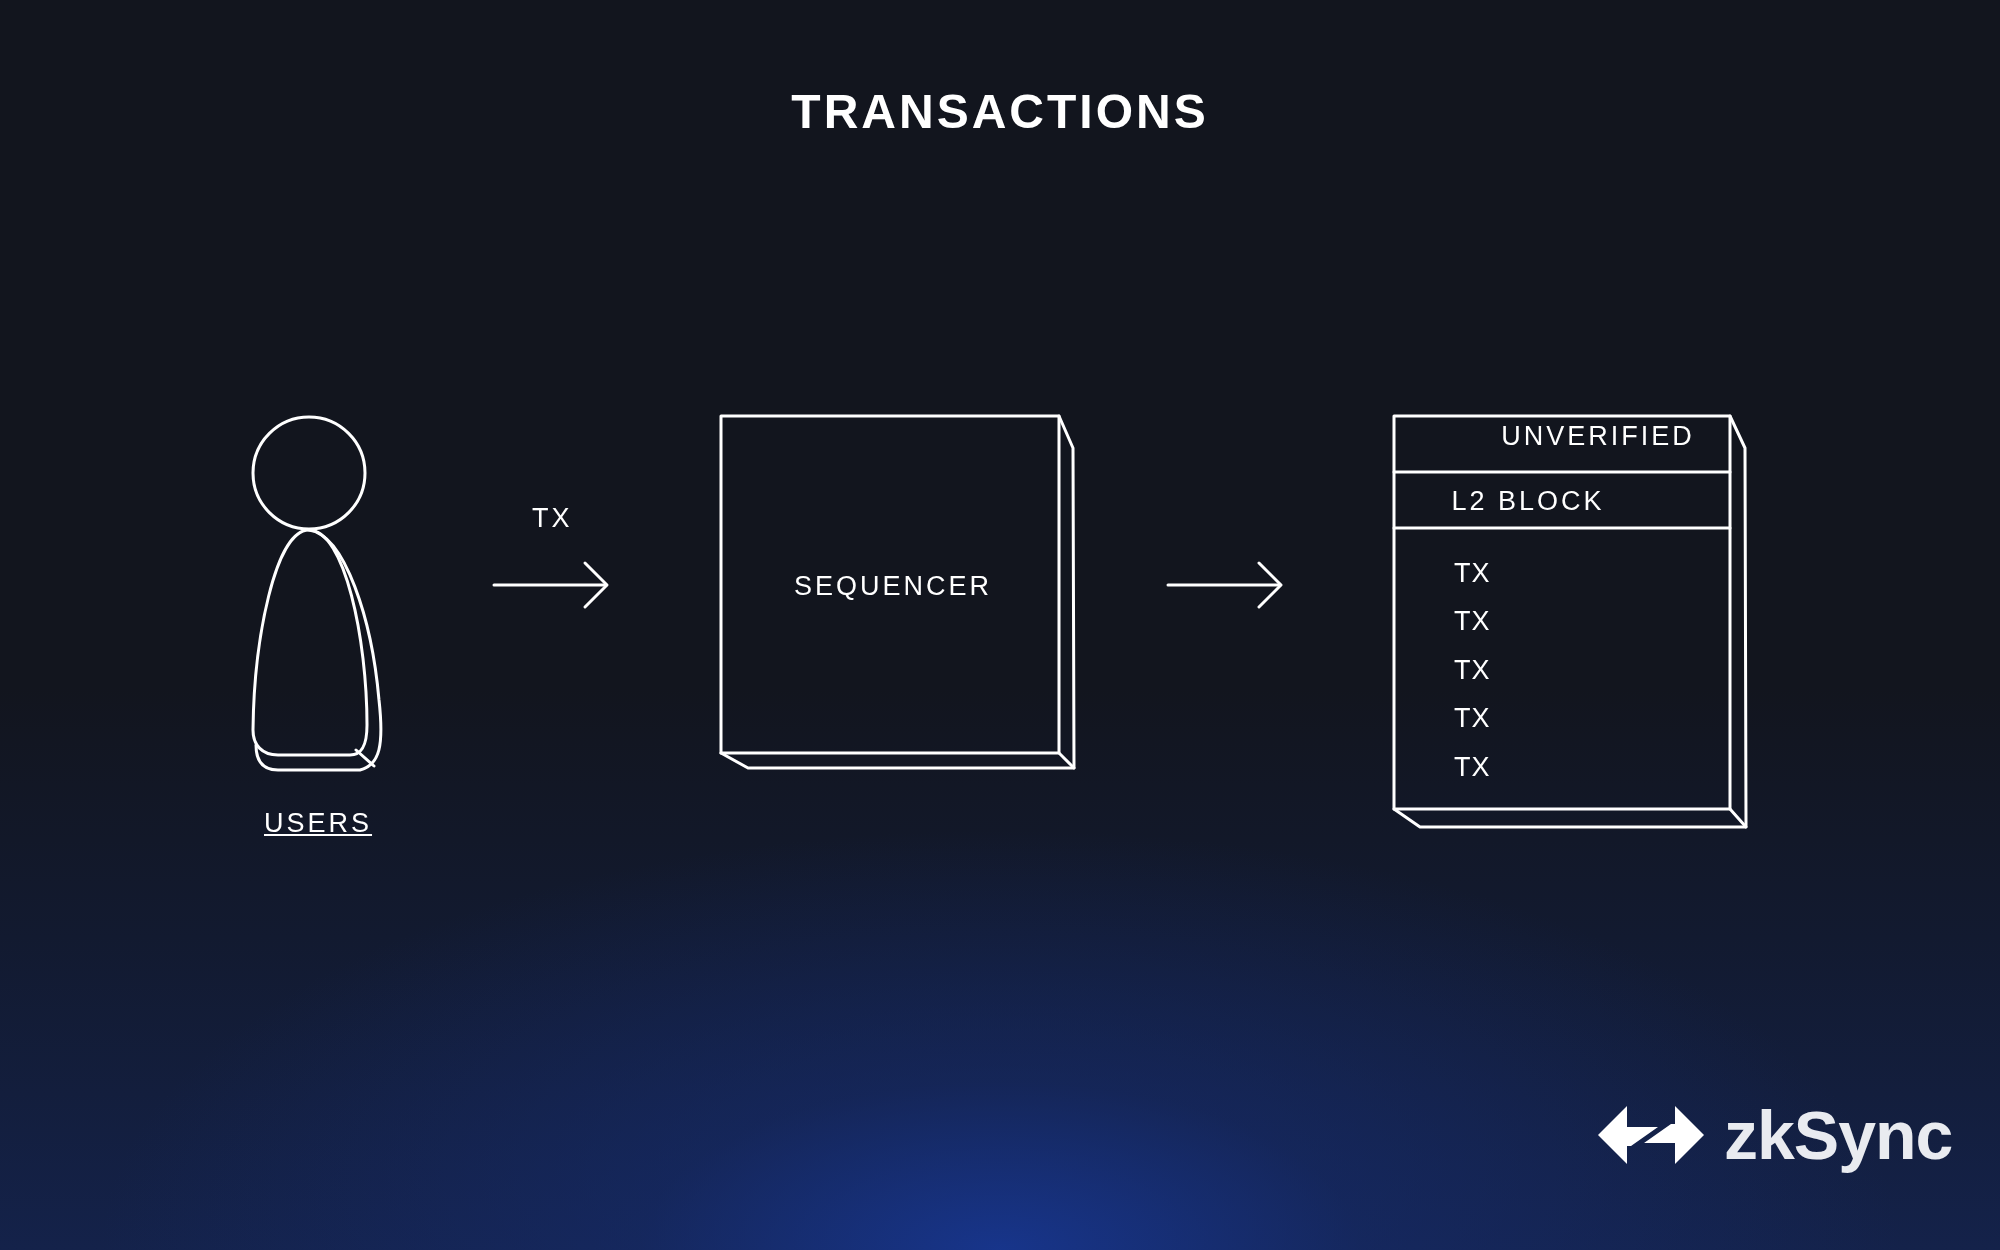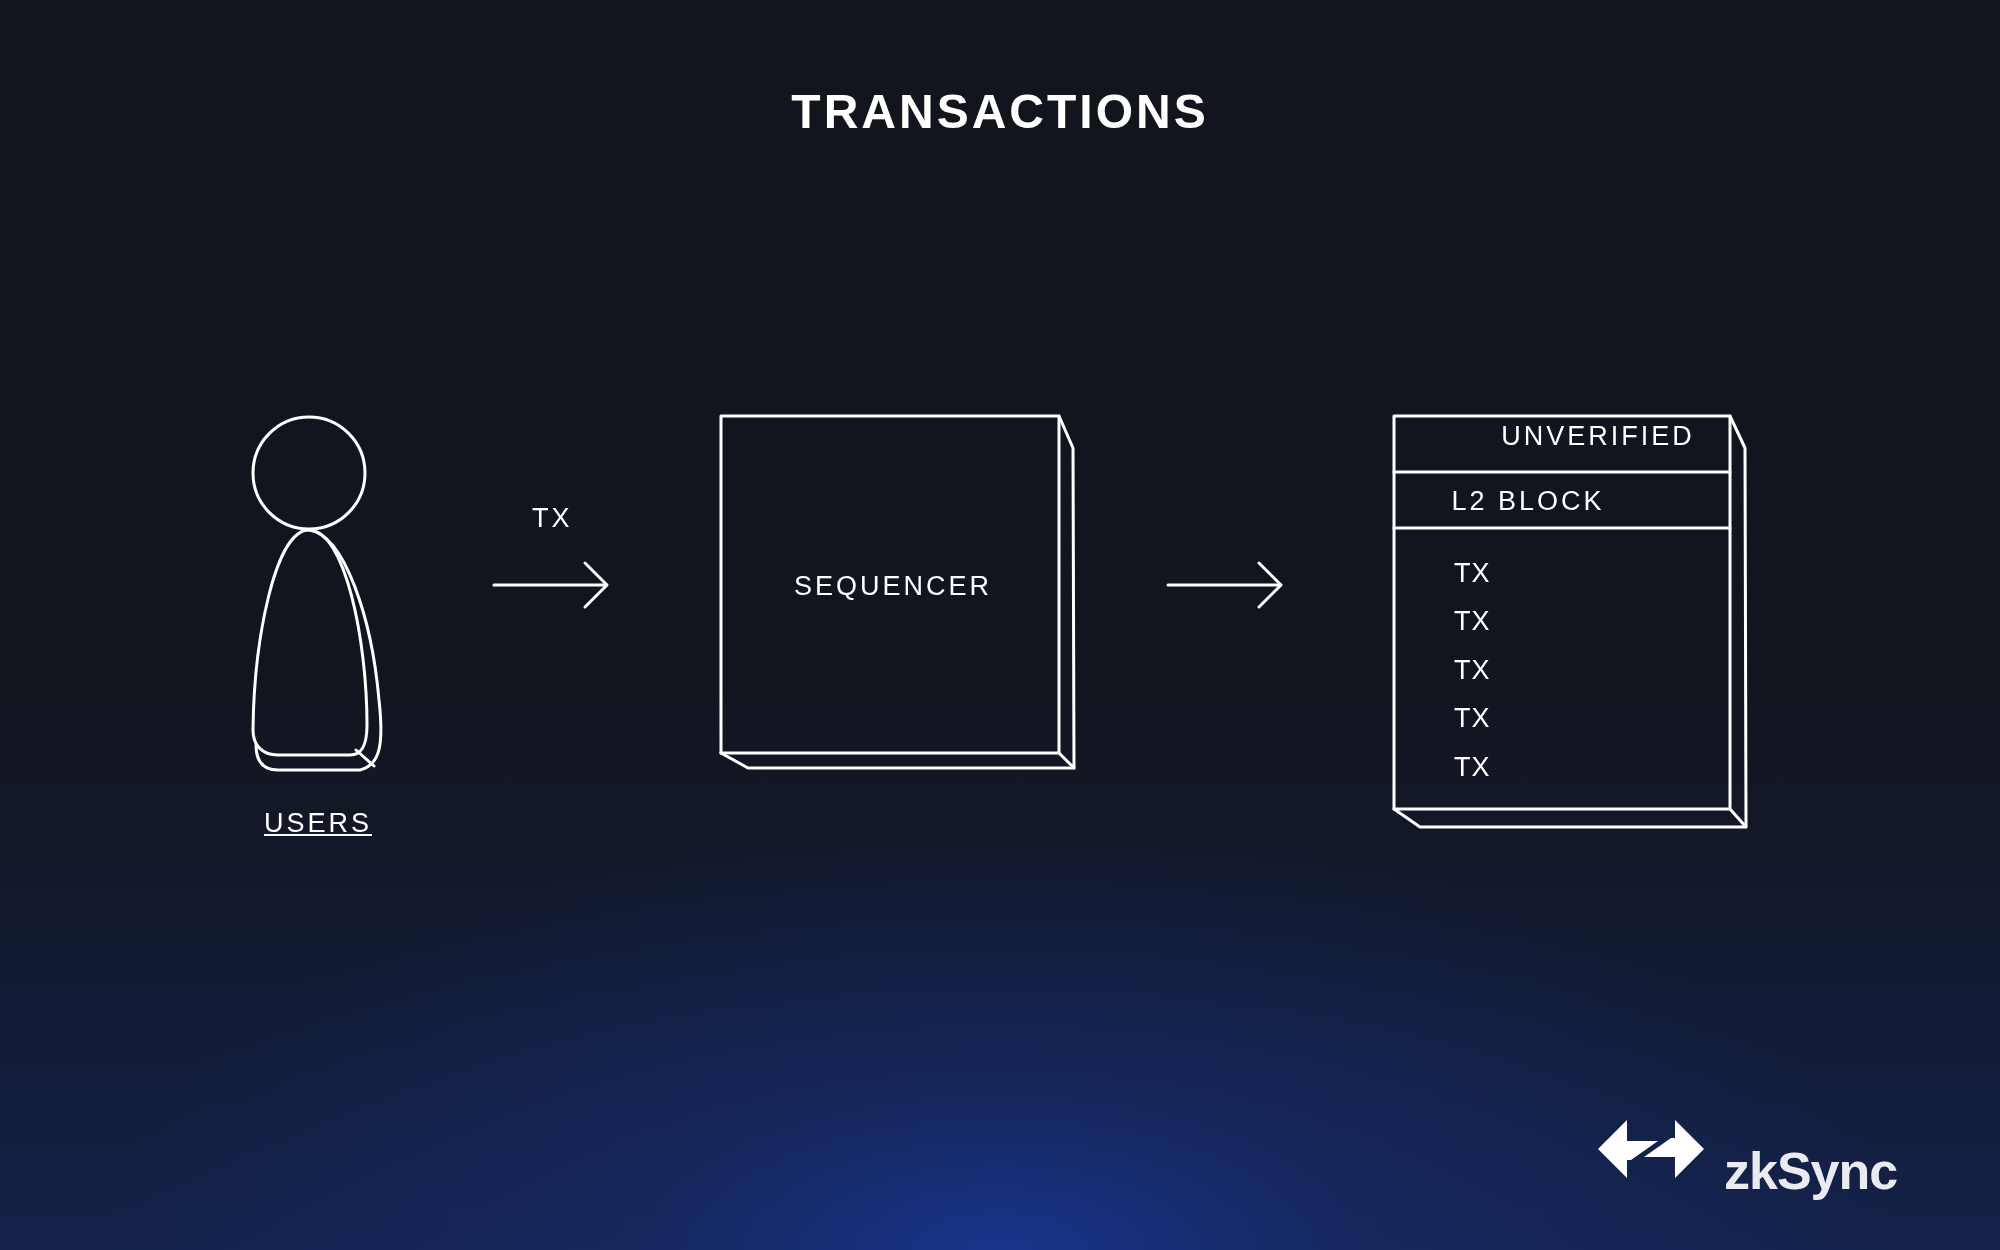--- a/index.html
+++ b/index.html
@@ -21,22 +21,22 @@
     text-align: center; font-size: 48px; font-weight: 700;
     letter-spacing: 3px; color: #ffffff;
   }
   svg.diagram { position: absolute; left: 0; top: 0; }
   .lbl {
     position: absolute; color: #ffffff; font-size: 27px;
     letter-spacing: 3px; white-space: nowrap;
   }
   .logo { position: absolute; left: 1598px; top: 1096px; display: flex; align-items: center; }
   .logo-text {
-    font-size: 52px; font-weight: 700; color: #e9ebf0;
-    letter-spacing: -1px; margin-left: 20px; margin-top: 45px;
+    font-size: 68px; font-weight: 700; color: #e9ebf0;
+    letter-spacing: -1px; margin-left: 20px;
   }
 </style>
 </head>
 <body>
 
 <div class="bg"></div>
 
 <div class="title">TRANSACTIONS</div>
 
 <svg class="diagram" width="2000" height="1250" viewBox="0 0 2000 1250" fill="none" stroke="#ffffff" stroke-width="3" stroke-linejoin="round" stroke-linecap="round">

